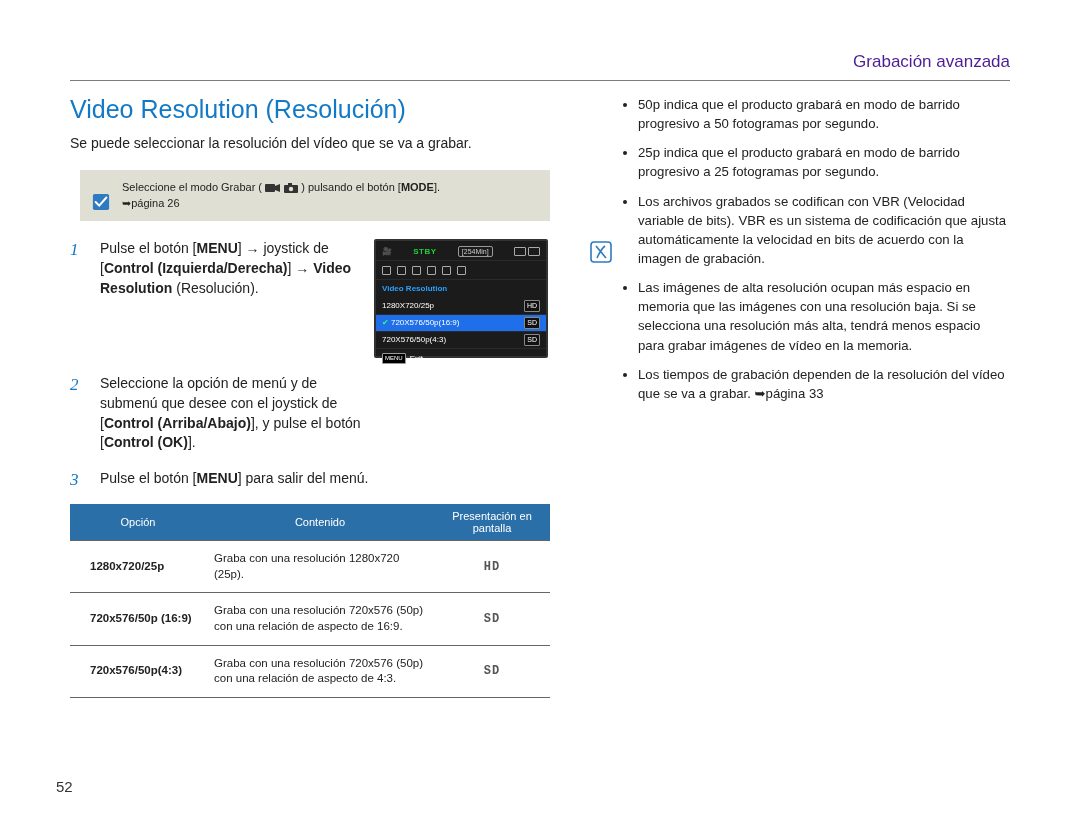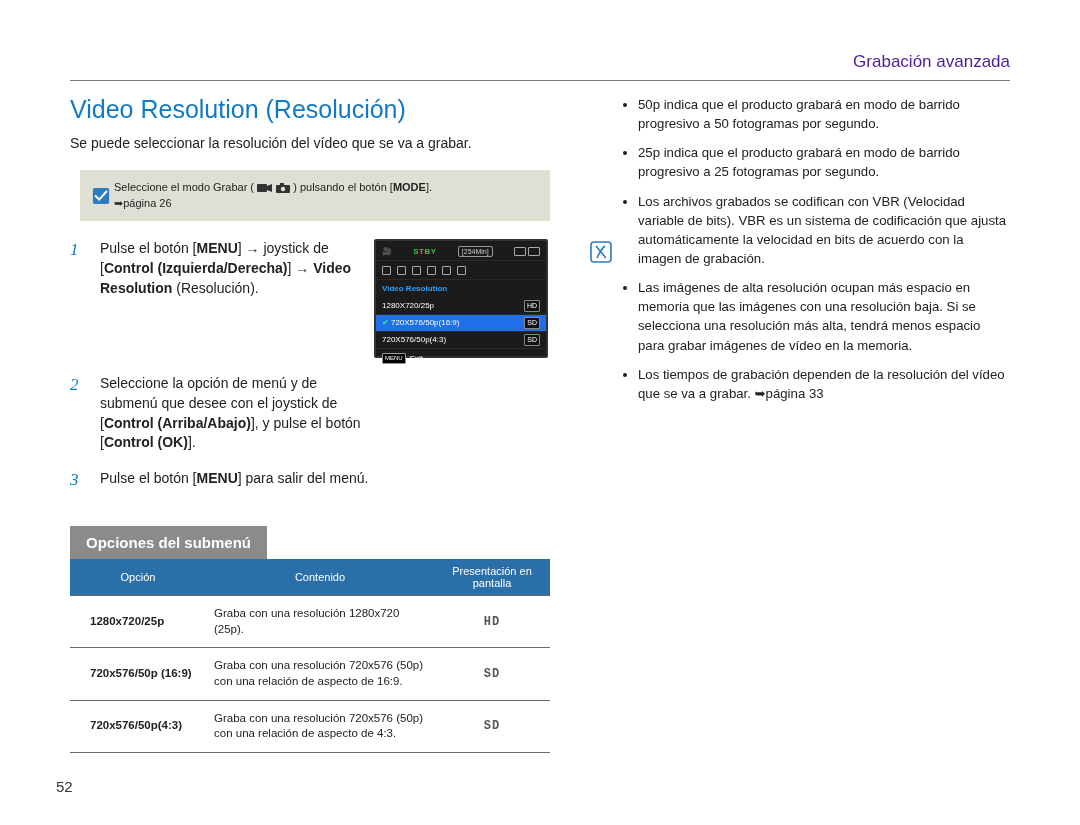--- a/index.html
+++ b/index.html
@@ -3,21 +3,21 @@
 <meta charset="utf-8">
 <style>
   html,body{margin:0;padding:0;font-family:Arial,Helvetica,sans-serif;background:#fff;color:#222}
   body{width:1080px;height:825px;position:relative;box-sizing:border-box;padding:52px 70px 30px 70px}
   .section-title{text-align:right;color:#4c1d95;font-size:17px;font-weight:400;border-bottom:1px solid #7c7c7c;padding-bottom:8px;margin:0 0 14px 0}
   .columns{display:flex;gap:40px}
   .left-col{width:480px}
   .right-col{flex:1}
   .h2{color:#1279c6;font-size:25px;font-weight:400;margin:0 0 10px 0}
   .lead{font-size:14px;margin:8px 0 16px 0;line-height:1.4}
-  .note-box{background:#e0dfd3;padding:10px 12px 10px 12px;display:flex;gap:4px;align-items:center;font-size:11px;line-height:1.45;margin:0 0 18px 10px}
+  .note-box{background:#e0dfd3;padding:10px 12px 10px 12px;display:flex;gap:12px;align-items:flex-end;font-size:11px;line-height:1.45;margin:0 0 18px 10px}
   .check-icon{flex:0 0 18px;height:18px}
   .check-icon svg{width:18px;height:18px}
   .note-text b{font-weight:700}
   .page-ref{font-family:inherit}
 
   .steps{list-style:none;padding:0;margin:0;counter-reset:st}
   .step{display:flex;gap:12px;margin:0 0 16px 0;font-size:14px;line-height:1.4}
   .step-num{flex:0 0 18px;color:#1279c6;font-family:Georgia,serif;font-style:italic;font-size:17px;line-height:1;padding-top:2px}
   .step-body{flex:1}
   .step-body b{font-weight:700}
@@ -152,21 +152,20 @@
       </li>
 
       <li class="step">
         <div class="step-num">3</div>
         <div class="step-body">
           Pulse el botón [<b>MENU</b>] para salir del menú.
         </div>
       </li>
     </ol>
 
-    <div class="subsec-title">Opciones del submenú</div>
     <table class="opts">
       <thead>
         <tr>
           <th>Opción</th>
           <th>Contenido</th>
           <th>Presentación en pantalla</th>
         </tr>
       </thead>
       <tbody>
         <tr>

